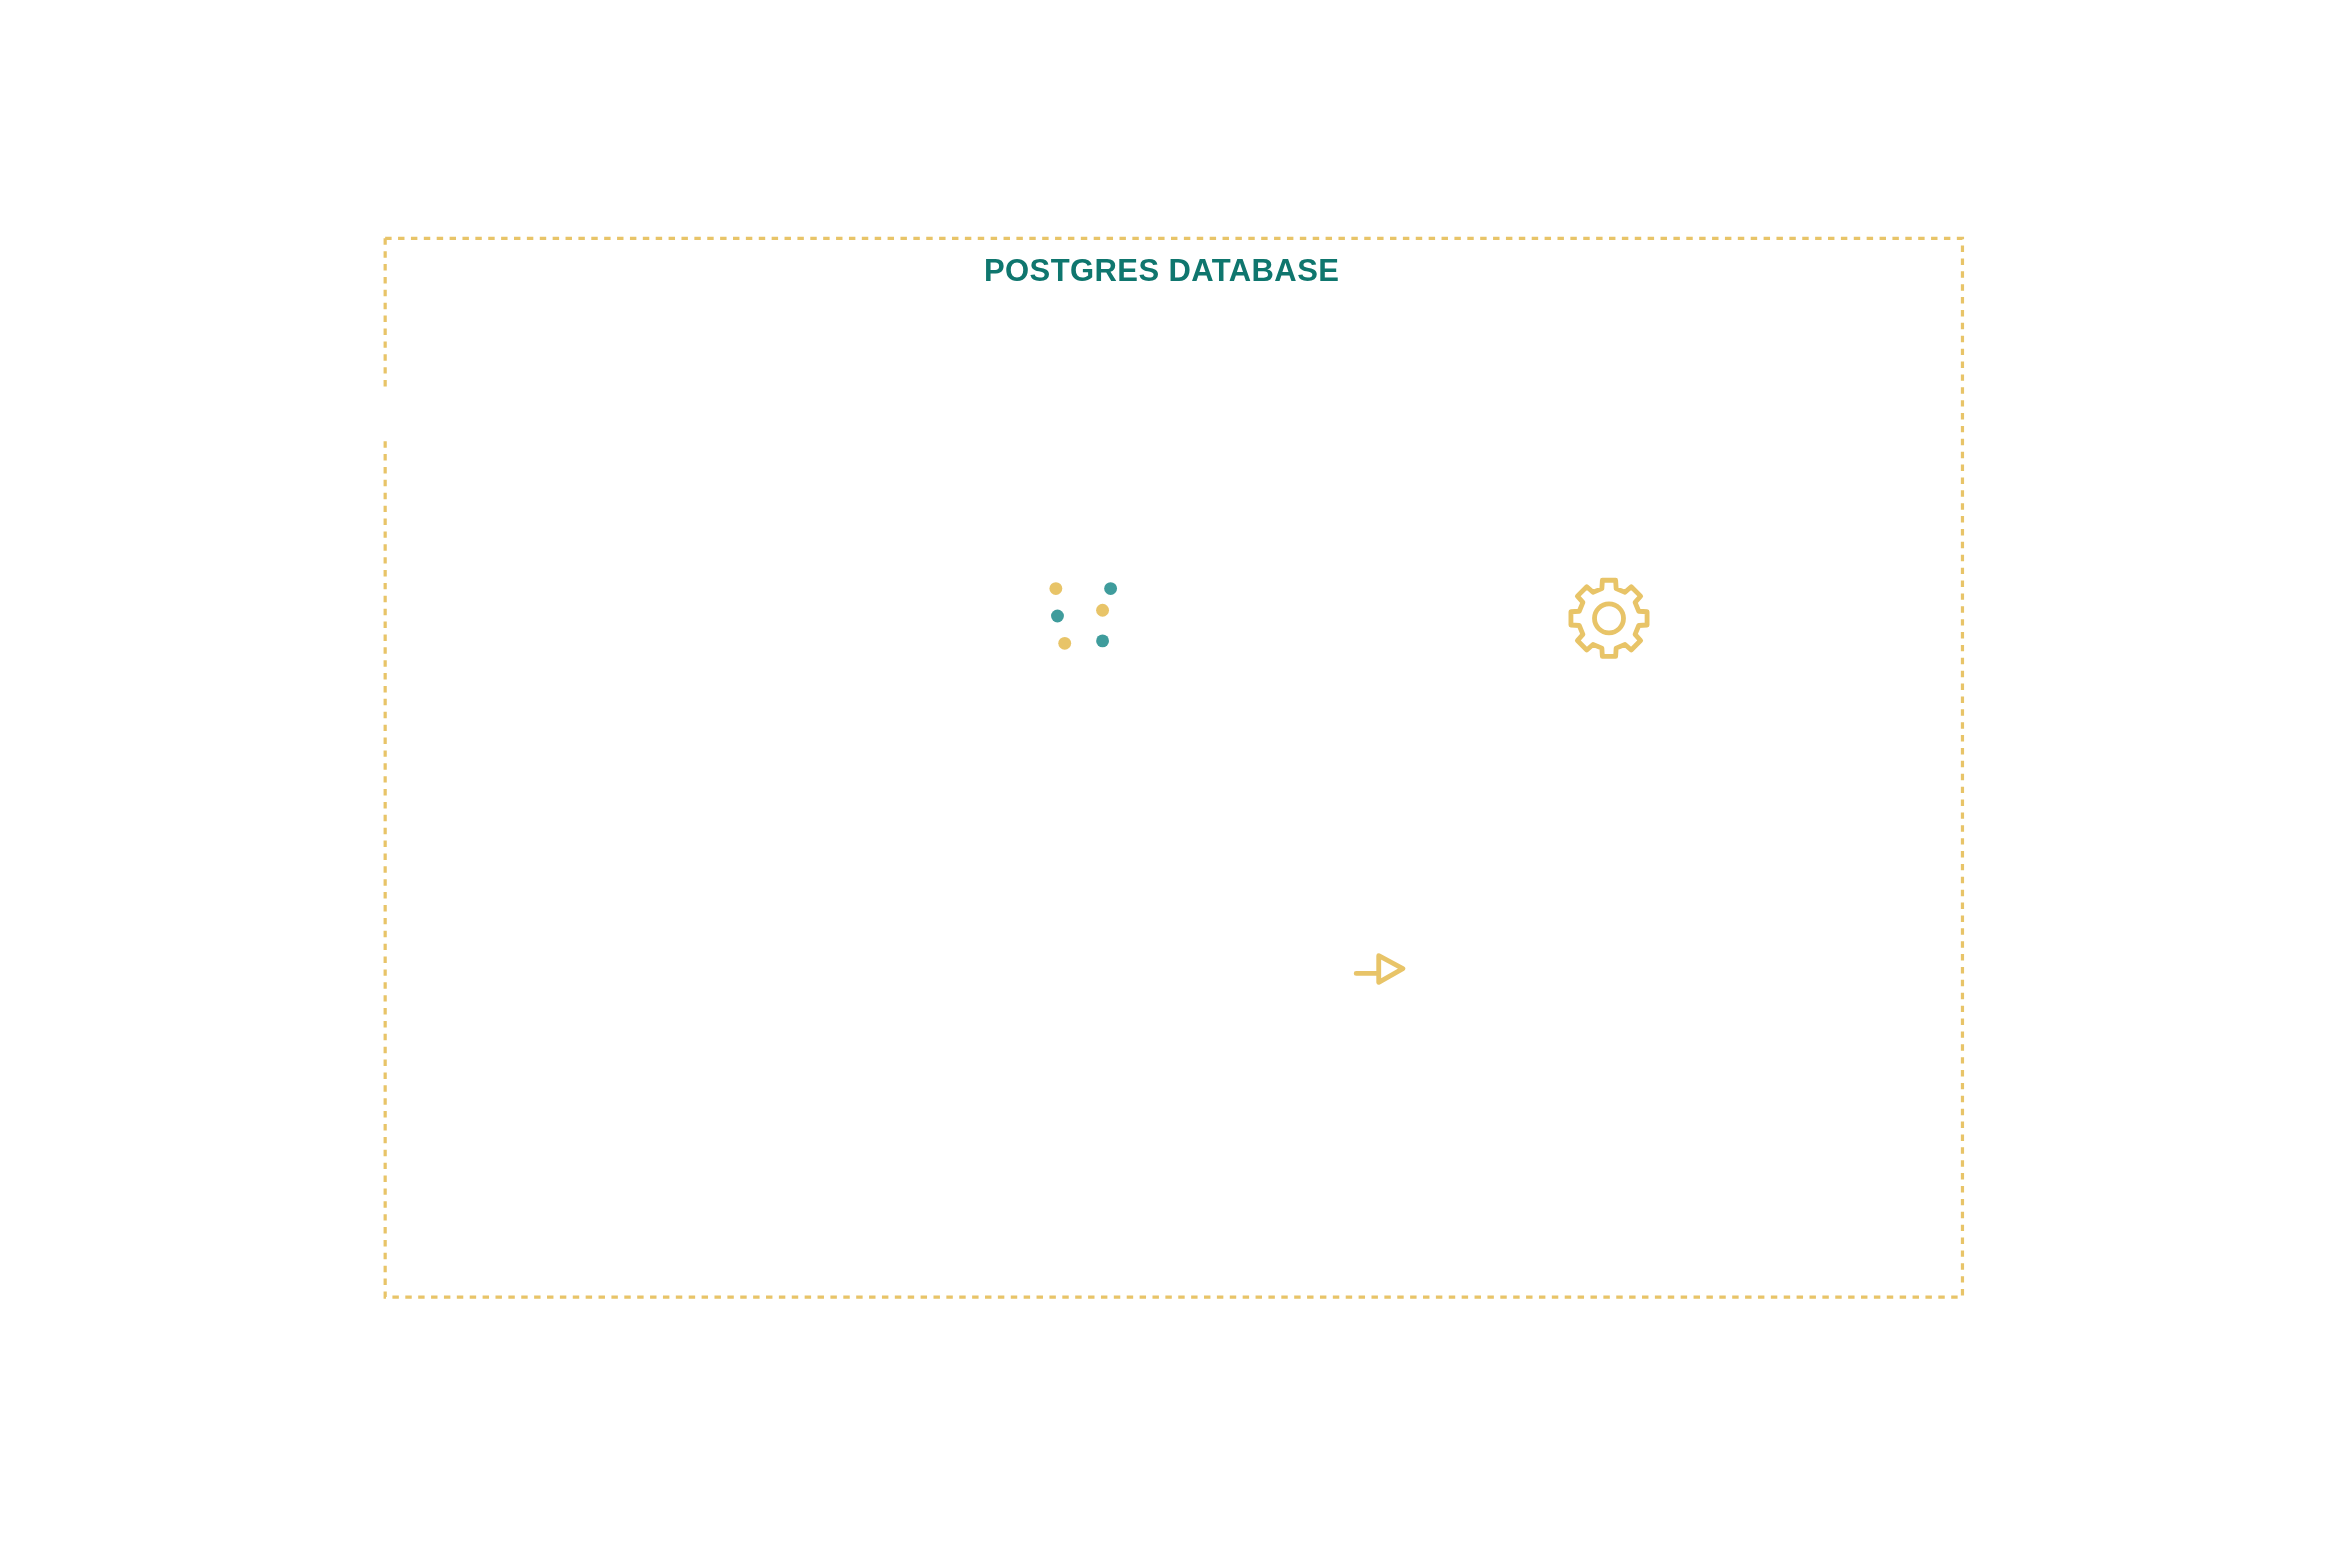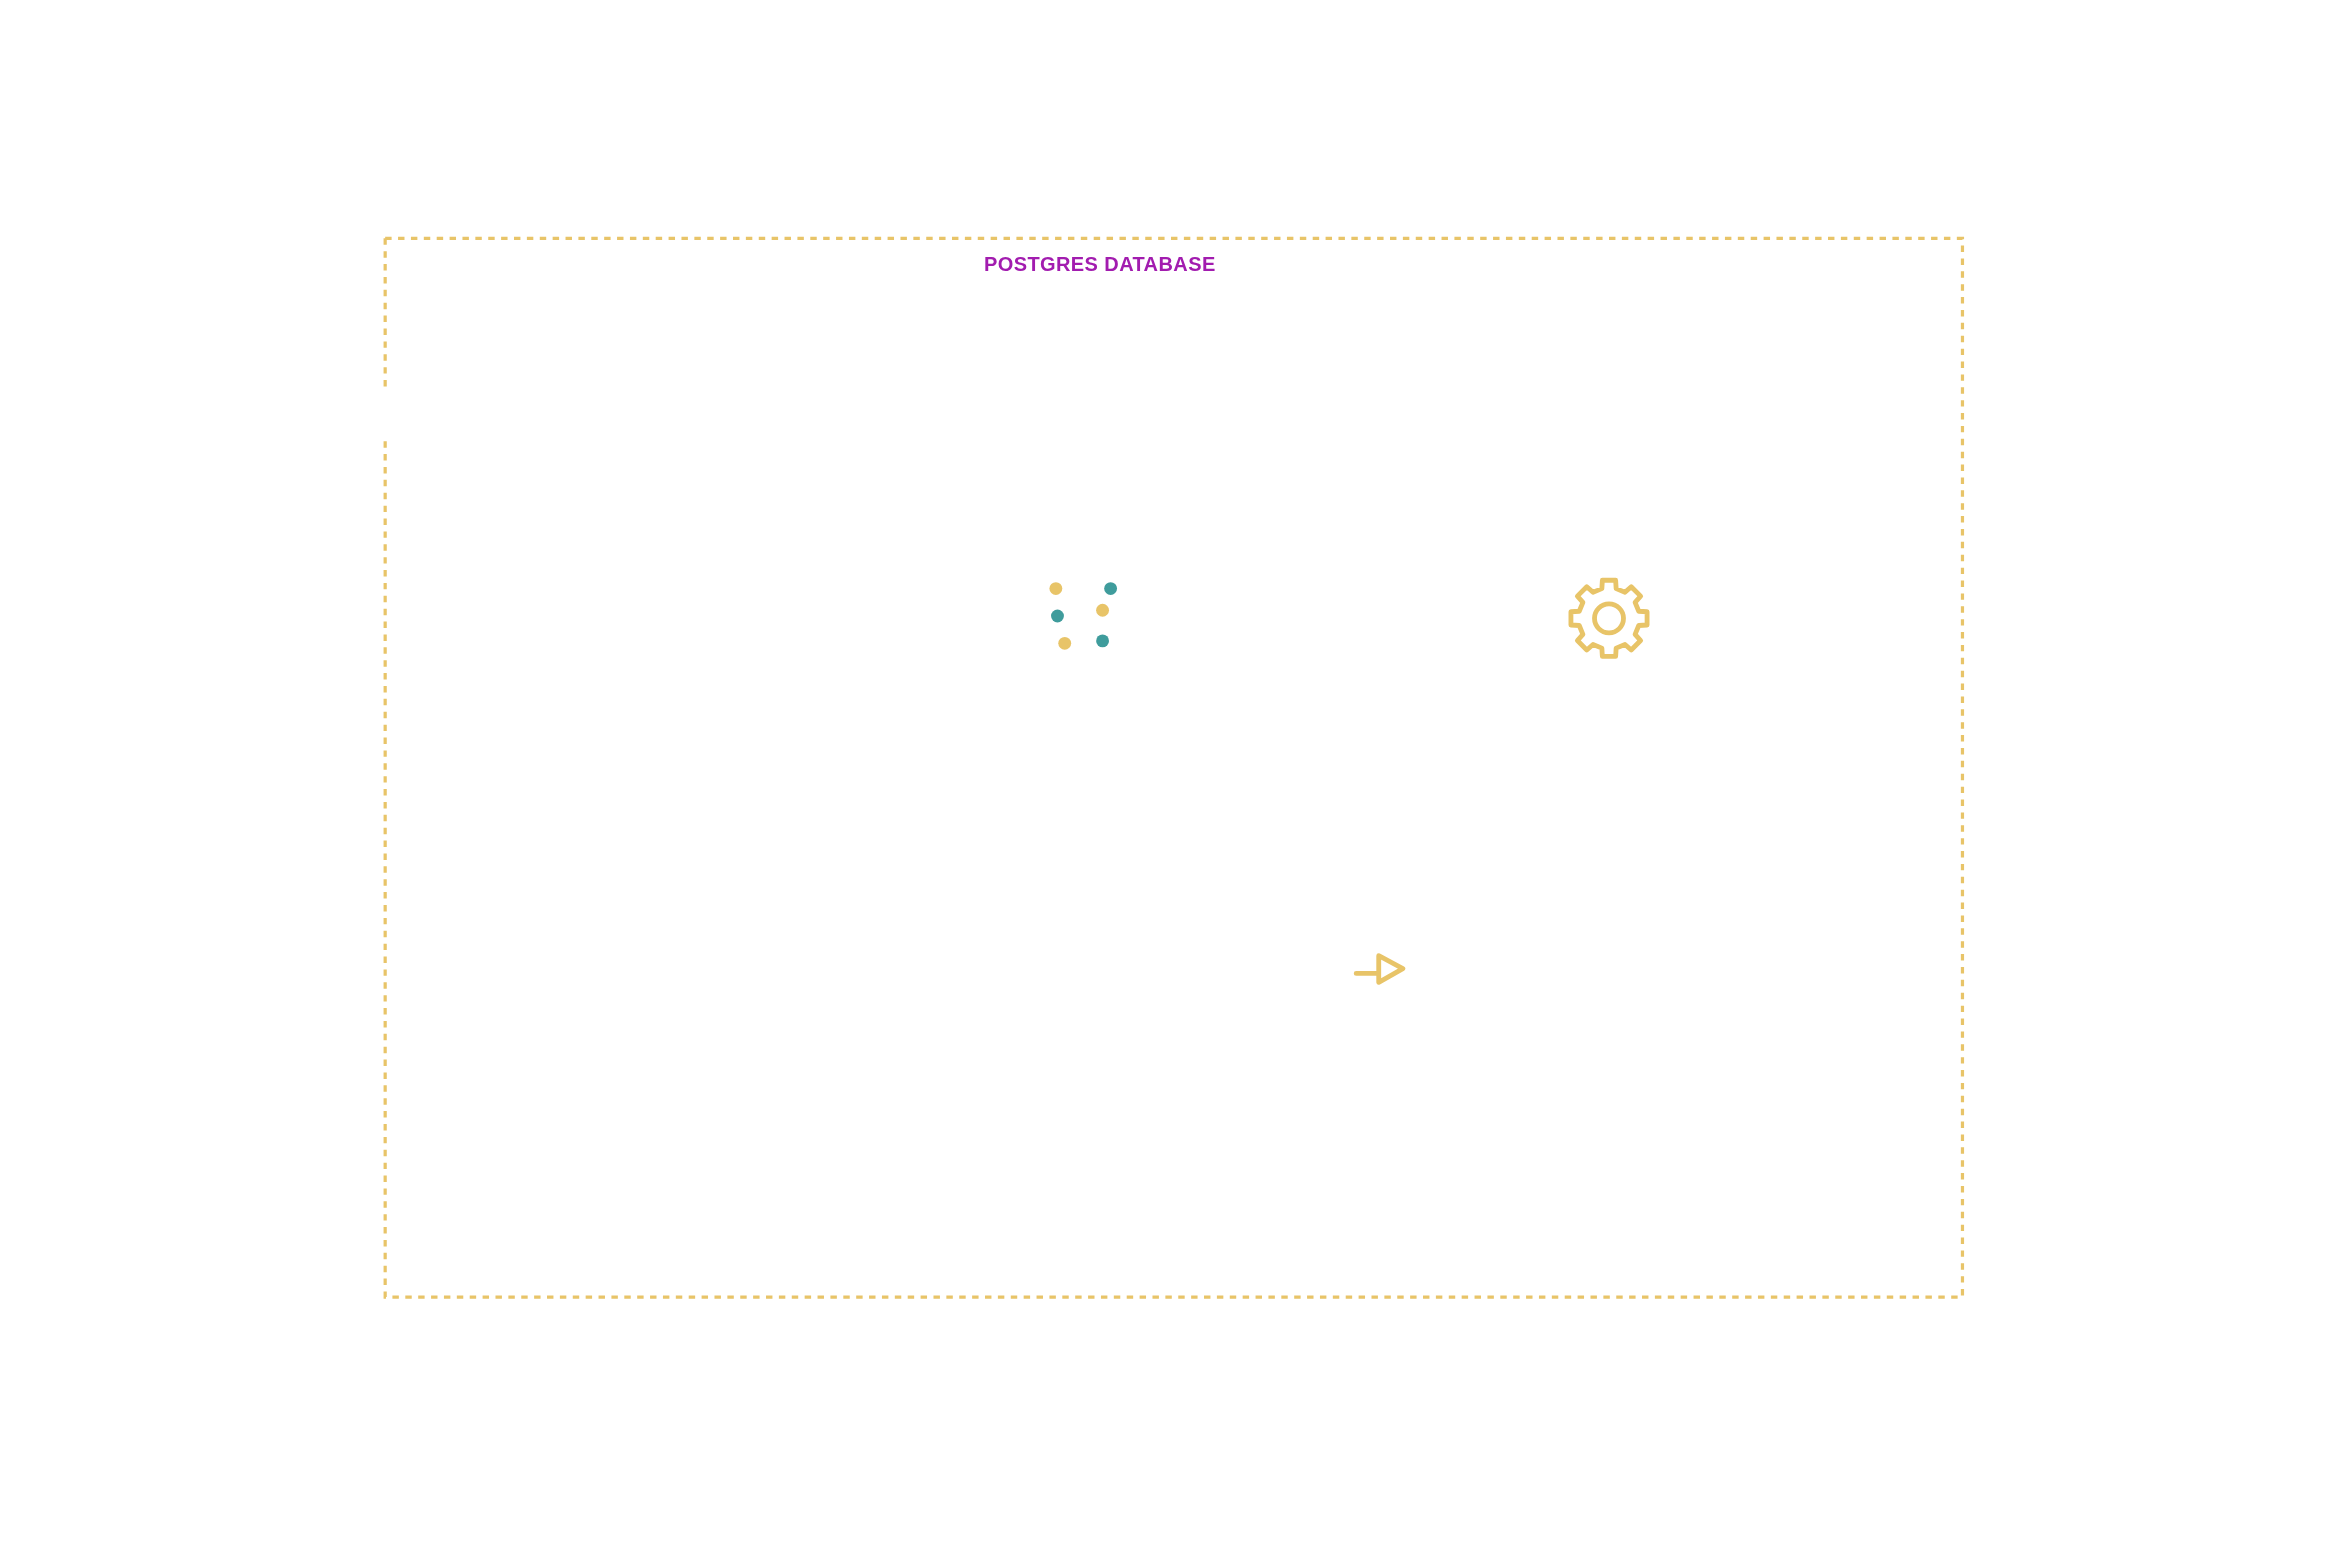--- a/index.html
+++ b/index.html
@@ -20,23 +20,23 @@
       top: 0;
       width: 2342px;
       height: 1562px;
     }
     .group-title {
       position: absolute;
       left: 984px;
       top: 253px;
       font-family: "Liberation Sans", sans-serif;
       font-weight: bold;
-      font-size: 20px;
+      font-size: 31px;
       letter-spacing: 0.4px;
-      color: #a21caf;
+      color: #0f766e;
       white-space: nowrap;
     }
   </style>
 </head>
 <body>
 
 <svg id="diagram" xmlns="http://www.w3.org/2000/svg" viewBox="0 0 2908 1940">
 
   <g fill="none" stroke="#e8c468" stroke-width="4" stroke-dasharray="8 8">
     <path d="M 478 296 L 2437 296 L 2437 1611 L 478 1611 L 478 540"></path>

